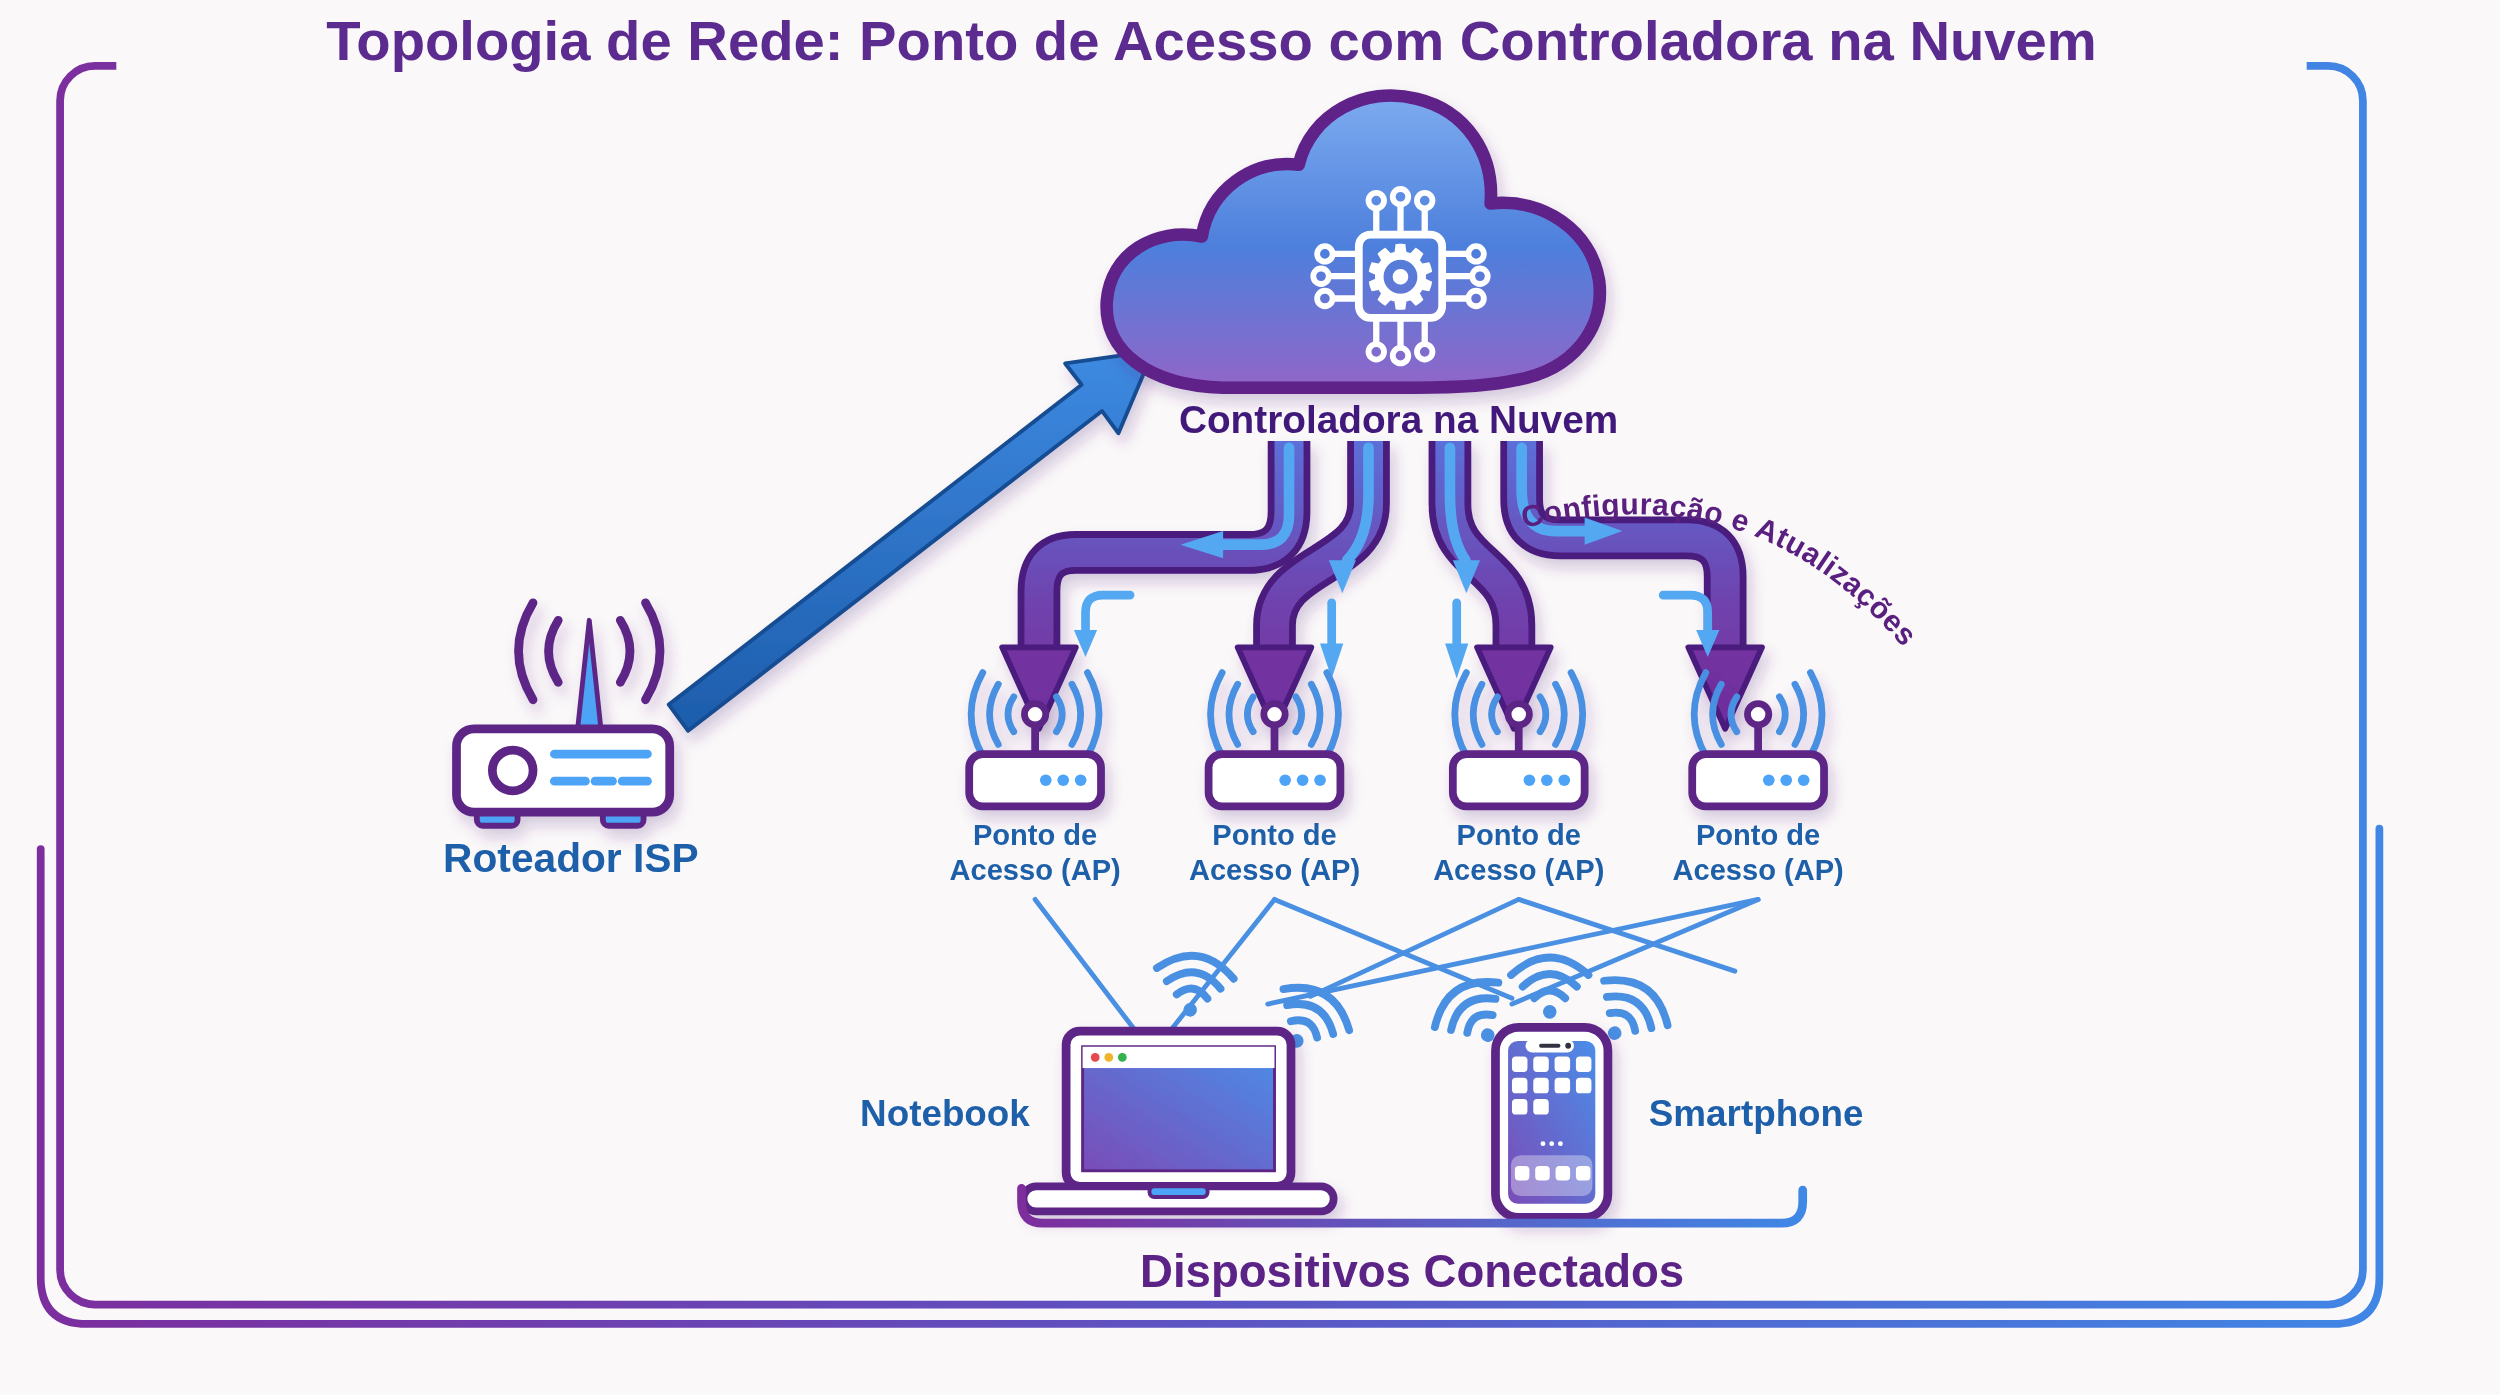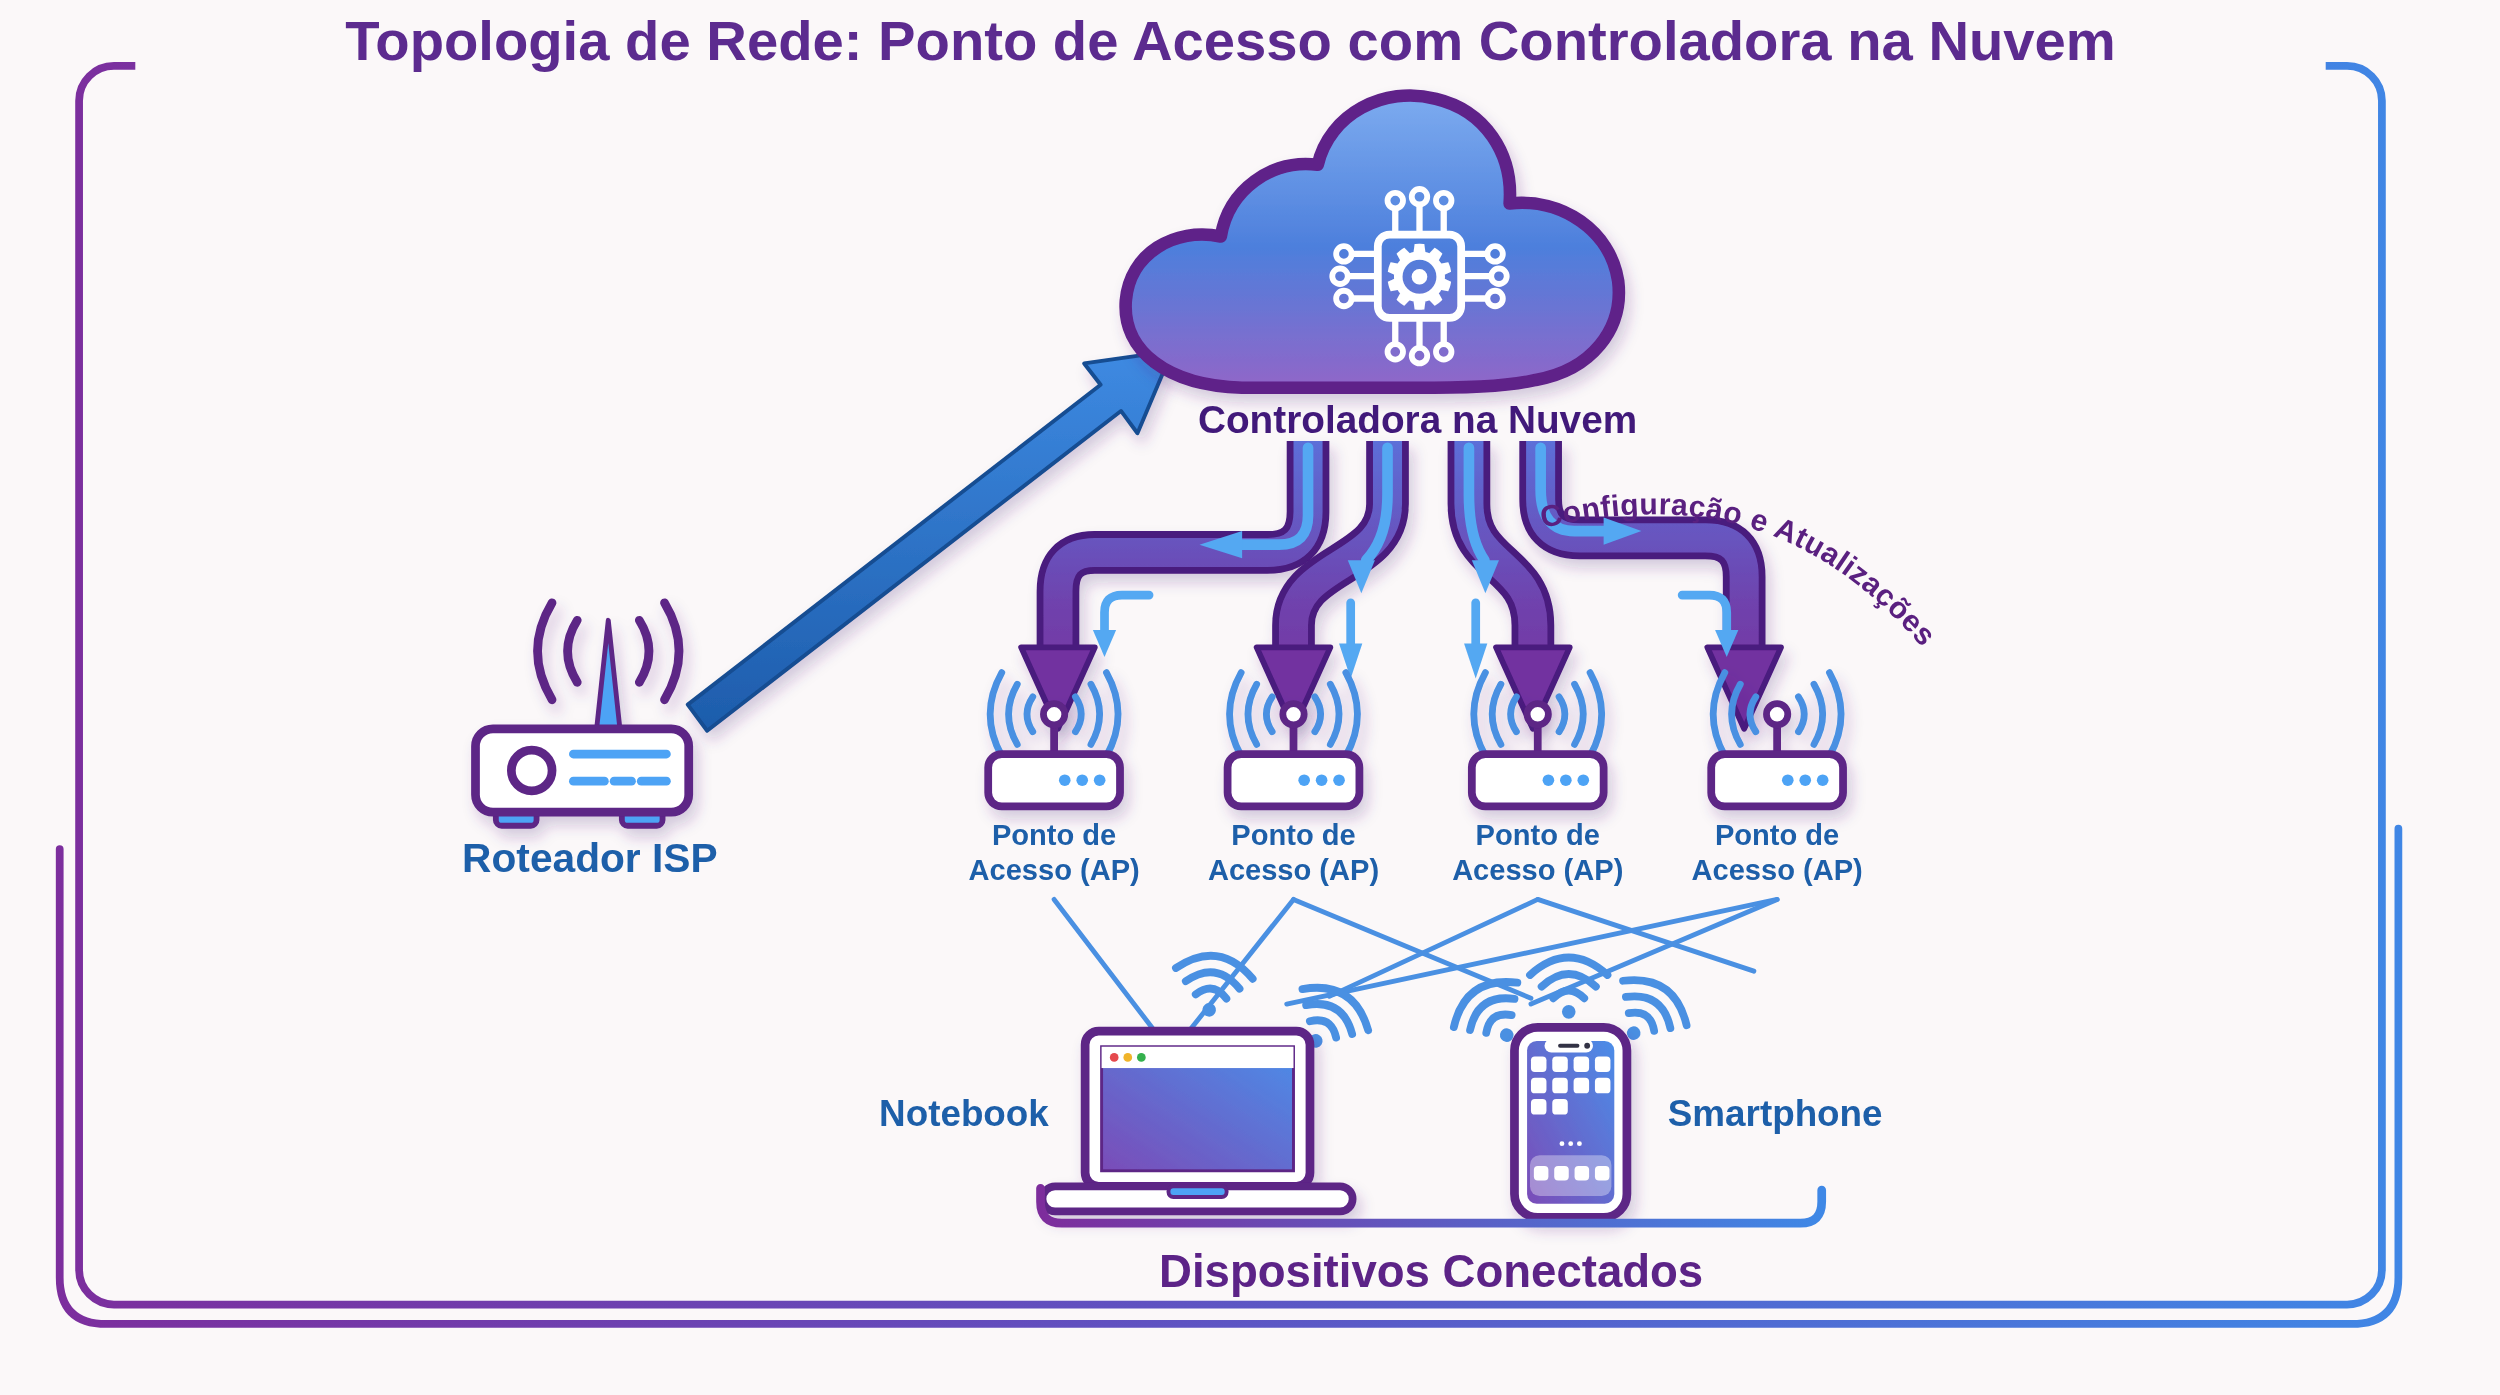--- a/index.html
+++ b/index.html
@@ -1,16 +1,16 @@
 <!DOCTYPE html>
 <html><head>
 <meta charset="utf-8">
 <style>
   html,body{margin:0;padding:0;background:#fbf8f9;}
-  .stage{width:2423px;max-width:100%;padding-left:19px;}
+  .stage{width:2423px;max-width:100%;}
   svg{display:block;width:100%;height:auto;font-family:"Liberation Sans",sans-serif;}
   text{font-family:"Liberation Sans",sans-serif;font-weight:bold;}
 </style>
 </head>
 <body>
 
 <div class="stage">
 <svg viewBox="0 0 2500 1395" xmlns="http://www.w3.org/2000/svg">
   <defs>
     <linearGradient id="frameGrad" gradientUnits="userSpaceOnUse" x1="0" y1="0" x2="2500" y2="0">

